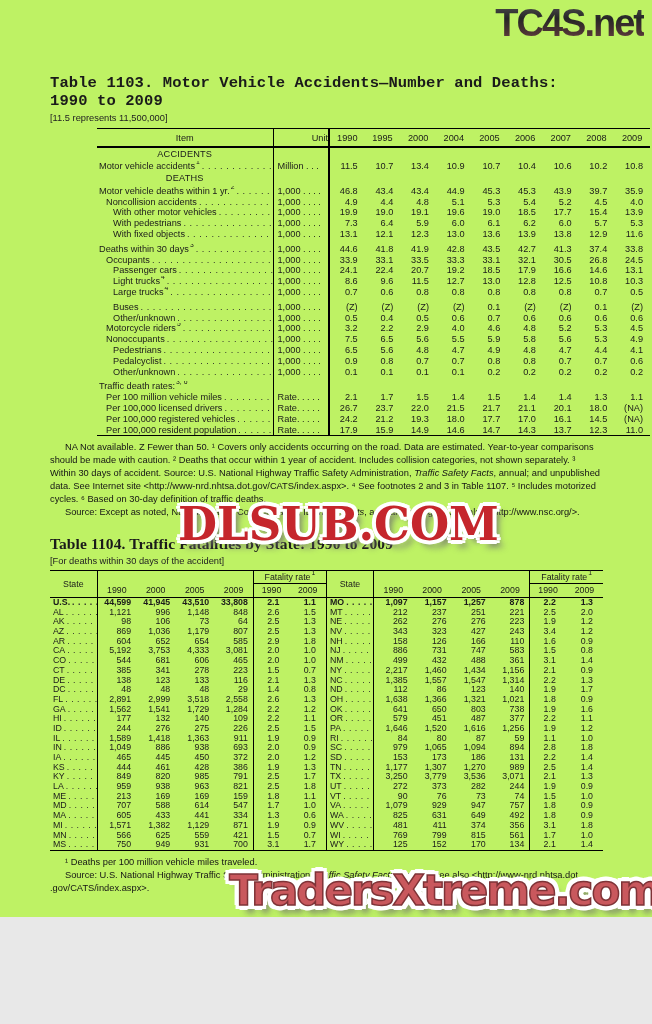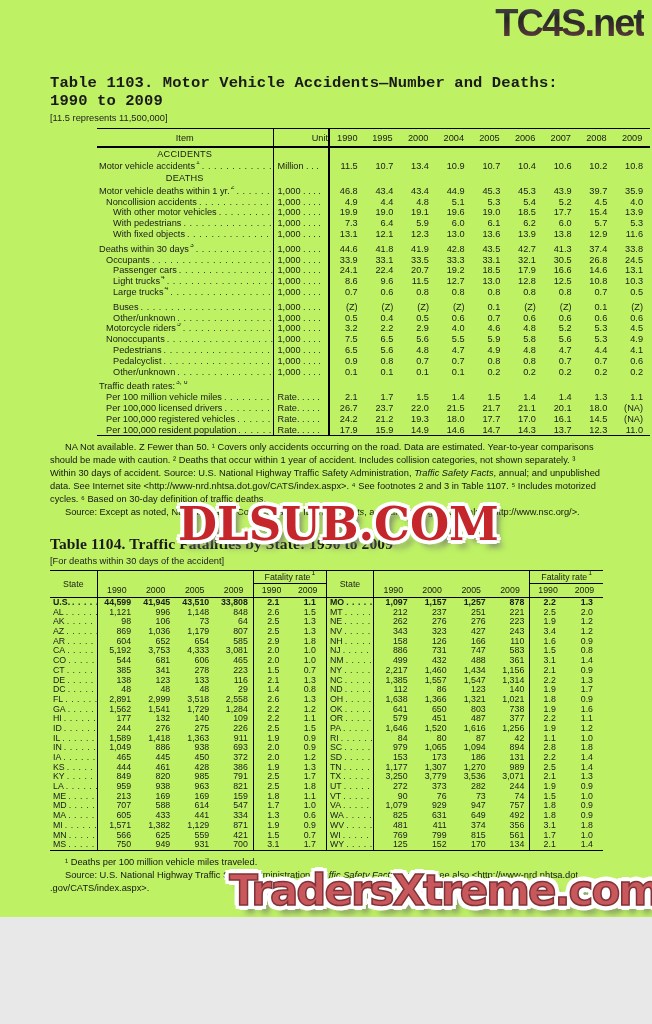--- a/index.html
+++ b/index.html
@@ -989,21 +989,21 @@
               <td class="r he">0.9</td>
               <td class="st">
                 <div class="lab">
                   <span class="t" style="padding-left: 3px;">RI</span>
                   <div class="d"></div>
                 </div>
               </td>
               <td class="v">84</td>
               <td class="v">80</td>
               <td class="v">87</td>
-              <td class="v v4">42</td>
+              <td class="v v4">59</td>
               <td class="r">1.1</td>
               <td class="r">1.0</td>
             </tr>
             <tr>
               <td class="st">
                 <div class="lab">
                   <span class="t" style="padding-left: 3px;">IN</span>
                   <div class="d"></div>
                 </div>
               </td>

